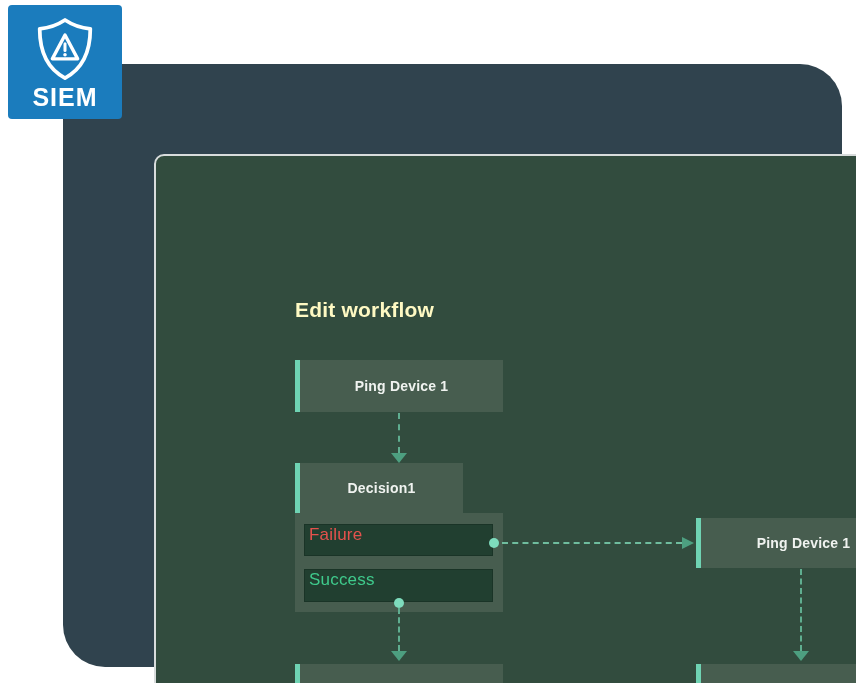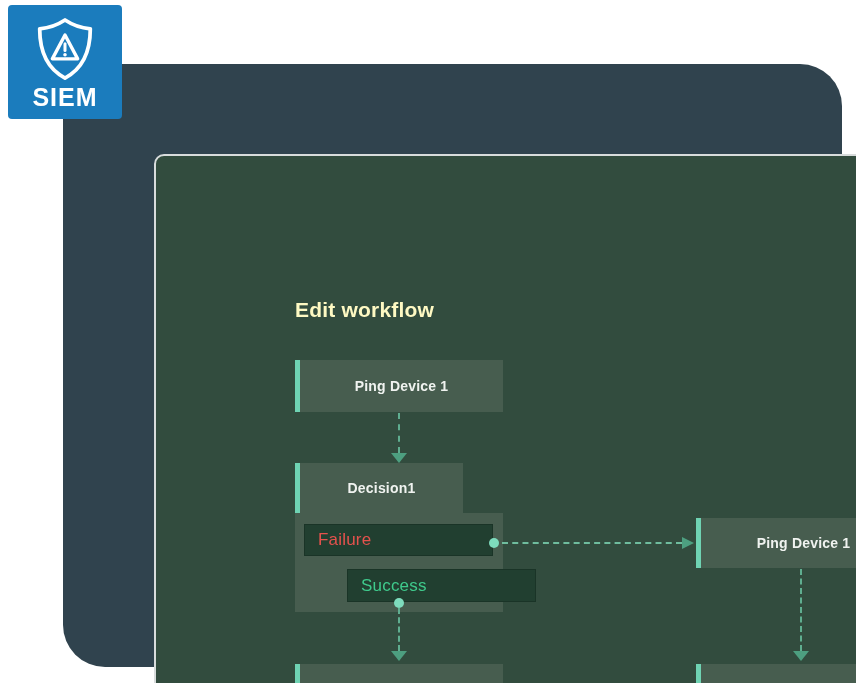--- a/index.html
+++ b/index.html
@@ -31,25 +31,25 @@
   }
   .node-ping-left {left:139px;top:204px;width:208px;height:52px;}
   .decision-header{left:139px;top:307px;width:168px;height:50px;}
   .decision-body{
     position:absolute;left:139px;top:357px;width:208px;height:99px;
     background:#475d4f;box-sizing:border-box;
   }
   .branch{
     position:absolute;left:9px;width:189px;box-sizing:border-box;
     background:#213f30;border:1px solid #1a3427;
-    display:flex;align-items:center;padding-left:13px;
+    display:flex;align-items:flex-start;padding-left:4px;
     font-size:17px;font-weight:400;letter-spacing:.2px;
   }
   .branch-failure{top:11px;height:32px;color:#e4524d;}
-  .branch-success{top:56px;height:33px;color:#3fca8c;margin-left:43px;}
+  .branch-success{top:56px;height:33px;color:#3fca8c;}
   .node-send    {left:139px;top:508px;width:208px;height:51px;}
   .node-ping-right{left:540px;top:362px;width:210px;height:50px;}
   .node-trace   {left:540px;top:508px;width:210px;height:50px;}
   
   .vline{position:absolute;width:0;border-left:2px dashed #5fae90;}
   .hline{position:absolute;height:0;border-top:2px dashed #6fbd9e;}
   .v1{left:242px;top:257px;height:40px;}
   .v2{left:242px;top:452px;height:43px;}
   .v3{left:644px;top:413px;height:82px;}
   .h1{left:346px;top:386px;width:180px;}

